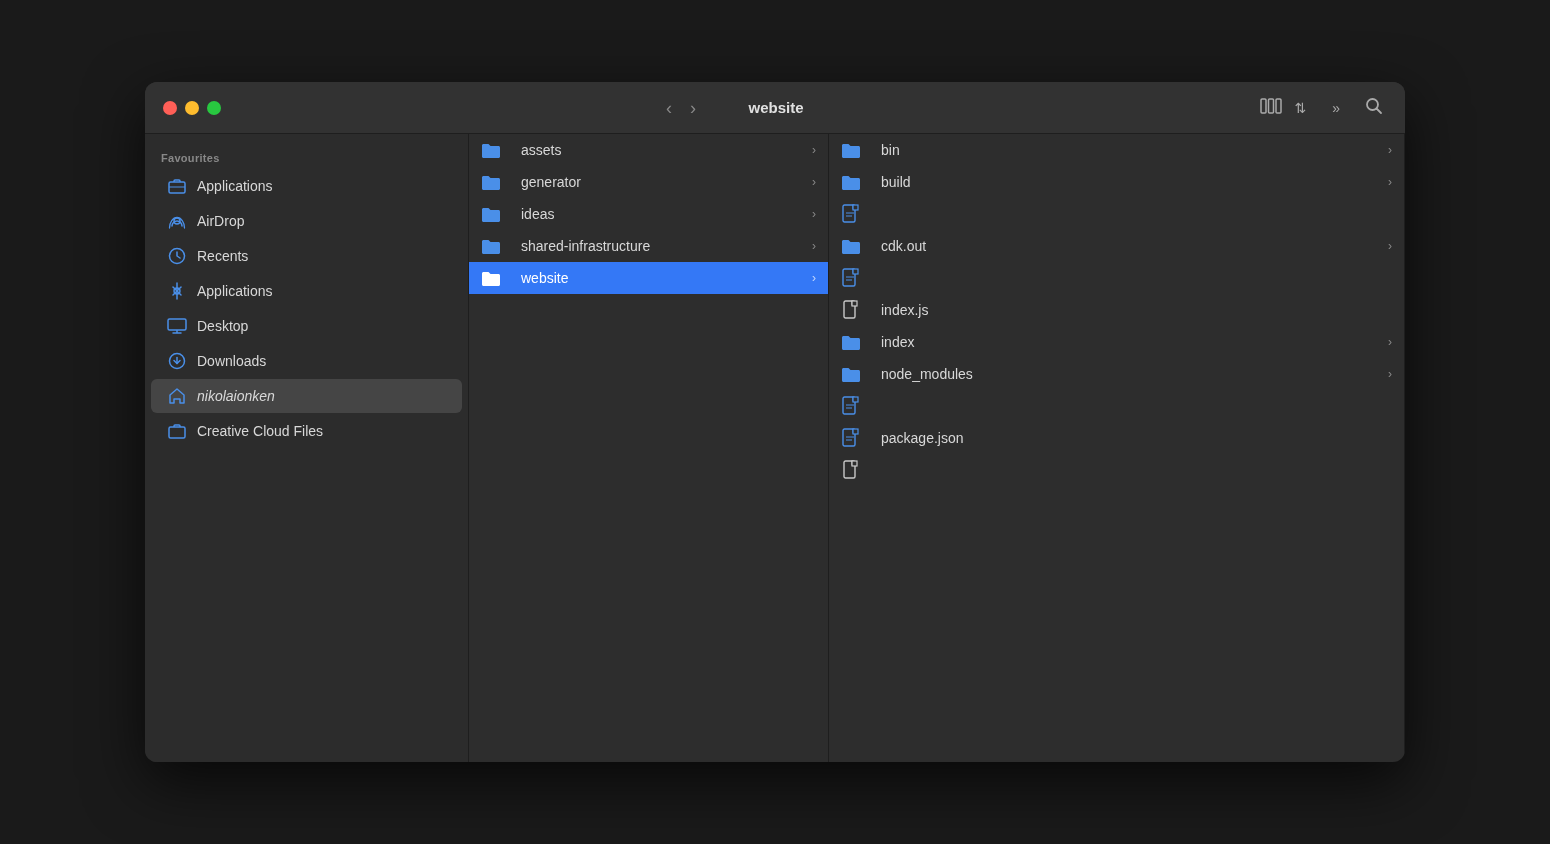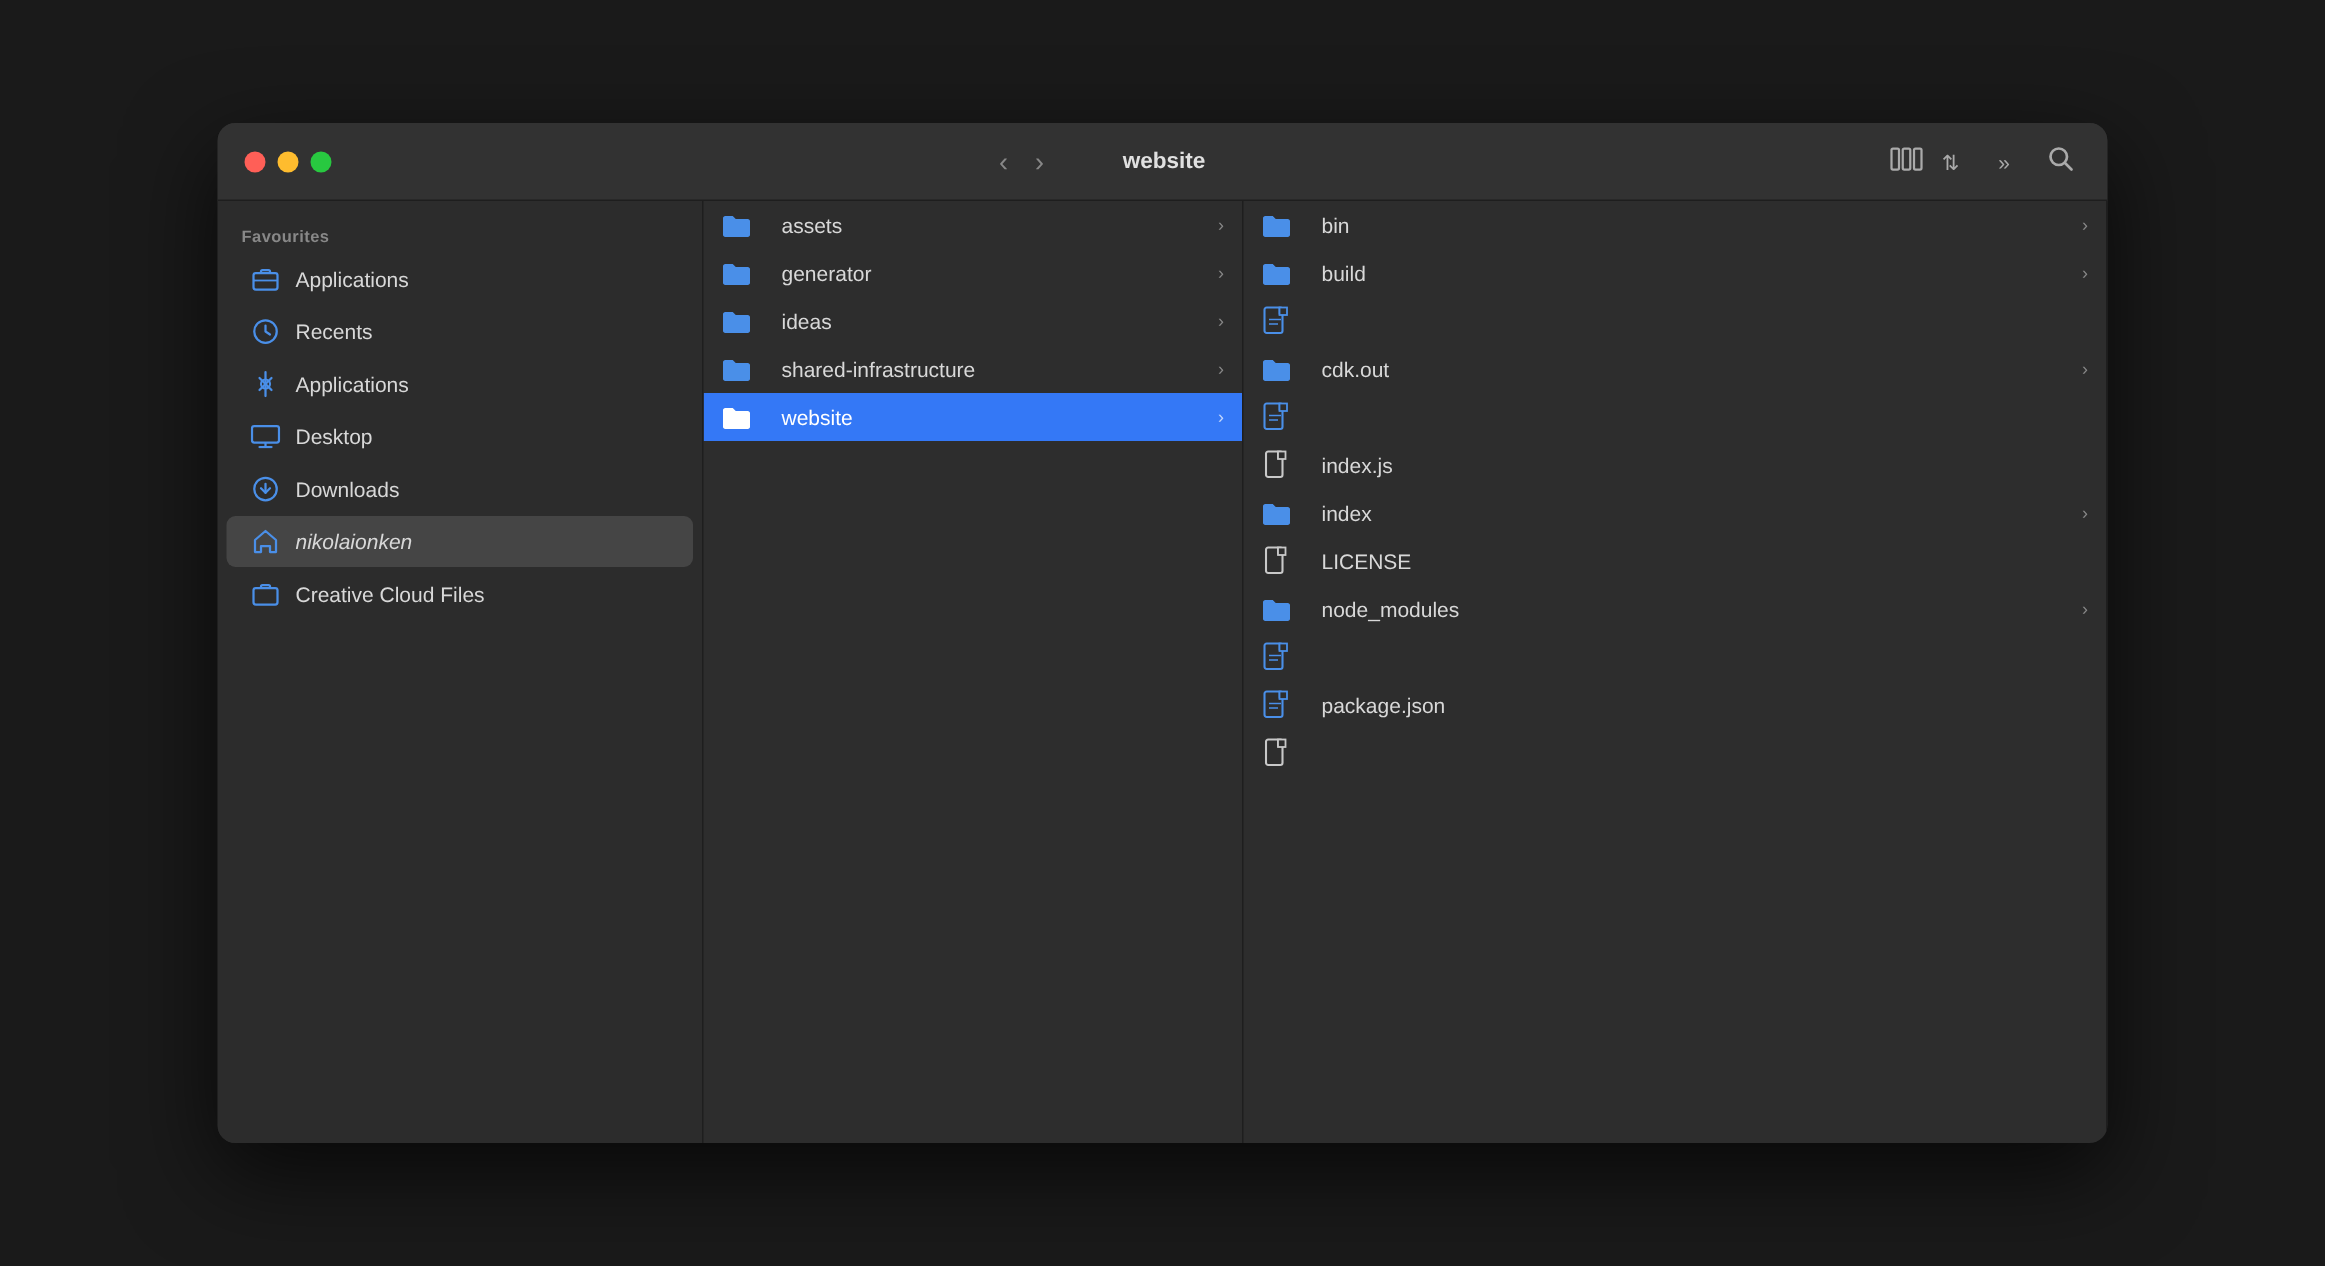--- a/index.html
+++ b/index.html
@@ -269,20 +269,30 @@
         <div class="sidebar-icon">
           <svg width="18" height="16" viewBox="0 0 18 16" fill="none" xmlns="http://www.w3.org/2000/svg">
             <rect x="1" y="4" width="16" height="11" rx="1.5" stroke="#4a8fe8" stroke-width="1.5"></rect>
             <path d="M6 4V3C6 2.44772 6.44772 2 7 2H11C11.5523 2 12 2.44772 12 3V4" stroke="#4a8fe8" stroke-width="1.5"></path>
             <line x1="1" y1="9" x2="17" y2="9" stroke="#4a8fe8" stroke-width="1.2"></line>
           </svg>
         </div>
         <span class="sidebar-label">Applications</span>
       </div>
 
+      <div class="sidebar-item">
+        <div class="sidebar-icon">
+          <svg width="18" height="18" viewBox="0 0 18 18" fill="none" xmlns="http://www.w3.org/2000/svg">
+            <circle cx="9" cy="9" r="3" stroke="#4a8fe8" stroke-width="1.5"></circle>
+            <path d="M4 14C4 11.2386 6.23858 9 9 9C11.7614 9 14 11.2386 14 14" stroke="#4a8fe8" stroke-width="1.5" stroke-linecap="round"></path>
+            <path d="M1.5 16C1.5 10.201 4.92487 5.5 9 5.5C13.0751 5.5 16.5 10.201 16.5 16" stroke="#4a8fe8" stroke-width="1.3" stroke-linecap="round"></path>
+          </svg>
+        </div>
+        <span class="sidebar-label">AirDrop</span>
+      </div>
 
       <div class="sidebar-item">
         <div class="sidebar-icon">
           <svg width="18" height="18" viewBox="0 0 18 18" fill="none" xmlns="http://www.w3.org/2000/svg">
             <circle cx="9" cy="9" r="7.5" stroke="#4a8fe8" stroke-width="1.5"></circle>
             <polyline points="9,5 9,9 12,11" stroke="#4a8fe8" stroke-width="1.5" stroke-linecap="round" stroke-linejoin="round"></polyline>
           </svg>
         </div>
         <span class="sidebar-label">Recents</span>
       </div>
@@ -467,30 +477,20 @@
         <div class="file-item">
           <div class="file-icon">
             <svg width="20" height="17" viewBox="0 0 20 17" fill="#4a8fe8" xmlns="http://www.w3.org/2000/svg">
               <path d="M1 3.5C1 2.67 1.67 2 2.5 2H7.5L9.5 4H17.5C18.33 4 19 4.67 19 5.5V14.5C19 15.33 18.33 16 17.5 16H2.5C1.67 16 1 15.33 1 14.5V3.5Z"></path>
             </svg>
           </div>
           <span class="file-name">index</span>
           <span class="chevron">›</span>
         </div>
 
-        <div class="file-item">
-          <div class="file-icon">
-            <svg width="16" height="20" viewBox="0 0 16 20" fill="none" xmlns="http://www.w3.org/2000/svg">
-              <rect x="1" y="1" width="11" height="17" rx="1.5" stroke="#c8c8c8" stroke-width="1.4"></rect>
-              <path d="M9 1V5H13" stroke="#c8c8c8" stroke-width="1.2"></path>
-              <rect x="9" y="1" width="5" height="5" fill="#2d2d2d" stroke="#c8c8c8" stroke-width="1.2"></rect>
-            </svg>
-          </div>
-          <span class="file-name">LICENSE</span>
-        </div>
 
         <div class="file-item">
           <div class="file-icon">
             <svg width="20" height="17" viewBox="0 0 20 17" fill="#4a8fe8" xmlns="http://www.w3.org/2000/svg">
               <path d="M1 3.5C1 2.67 1.67 2 2.5 2H7.5L9.5 4H17.5C18.33 4 19 4.67 19 5.5V14.5C19 15.33 18.33 16 17.5 16H2.5C1.67 16 1 15.33 1 14.5V3.5Z"></path>
             </svg>
           </div>
           <span class="file-name">node_modules</span>
           <span class="chevron">›</span>
         </div>

